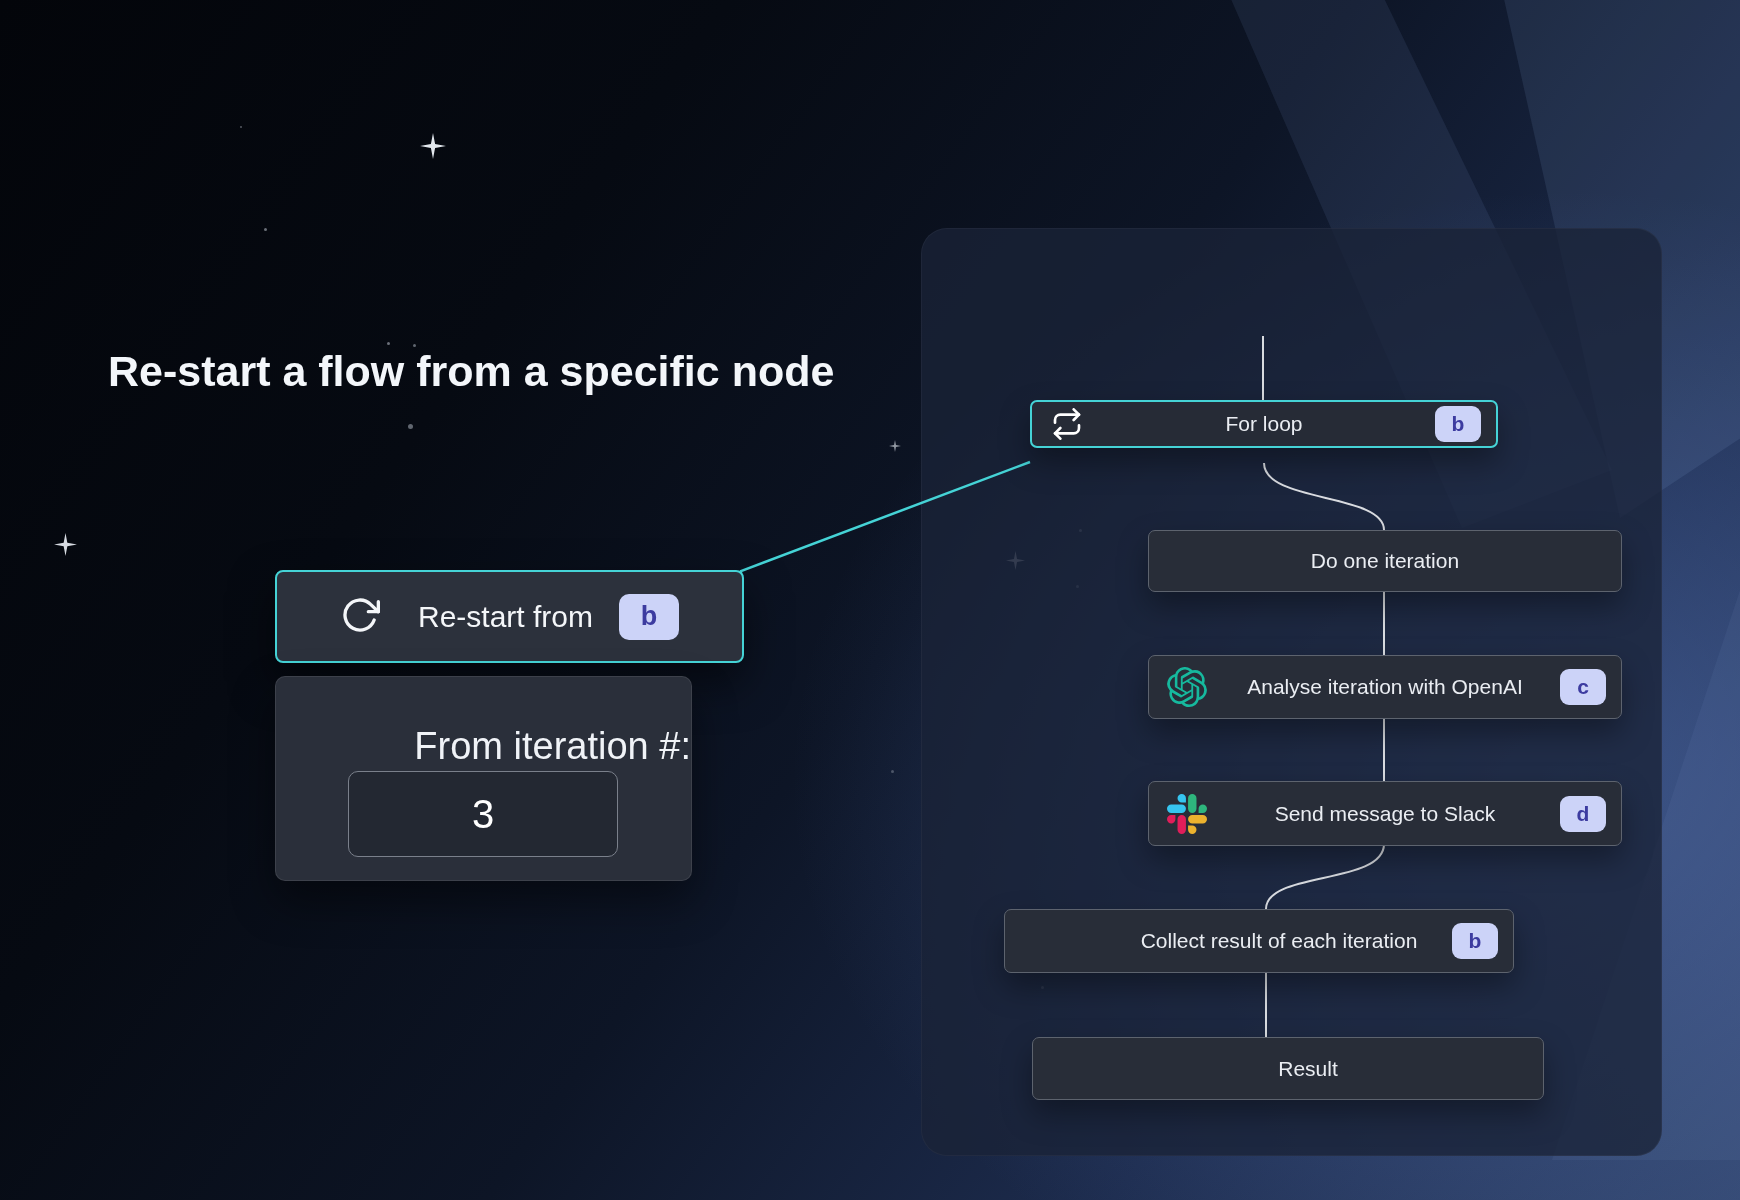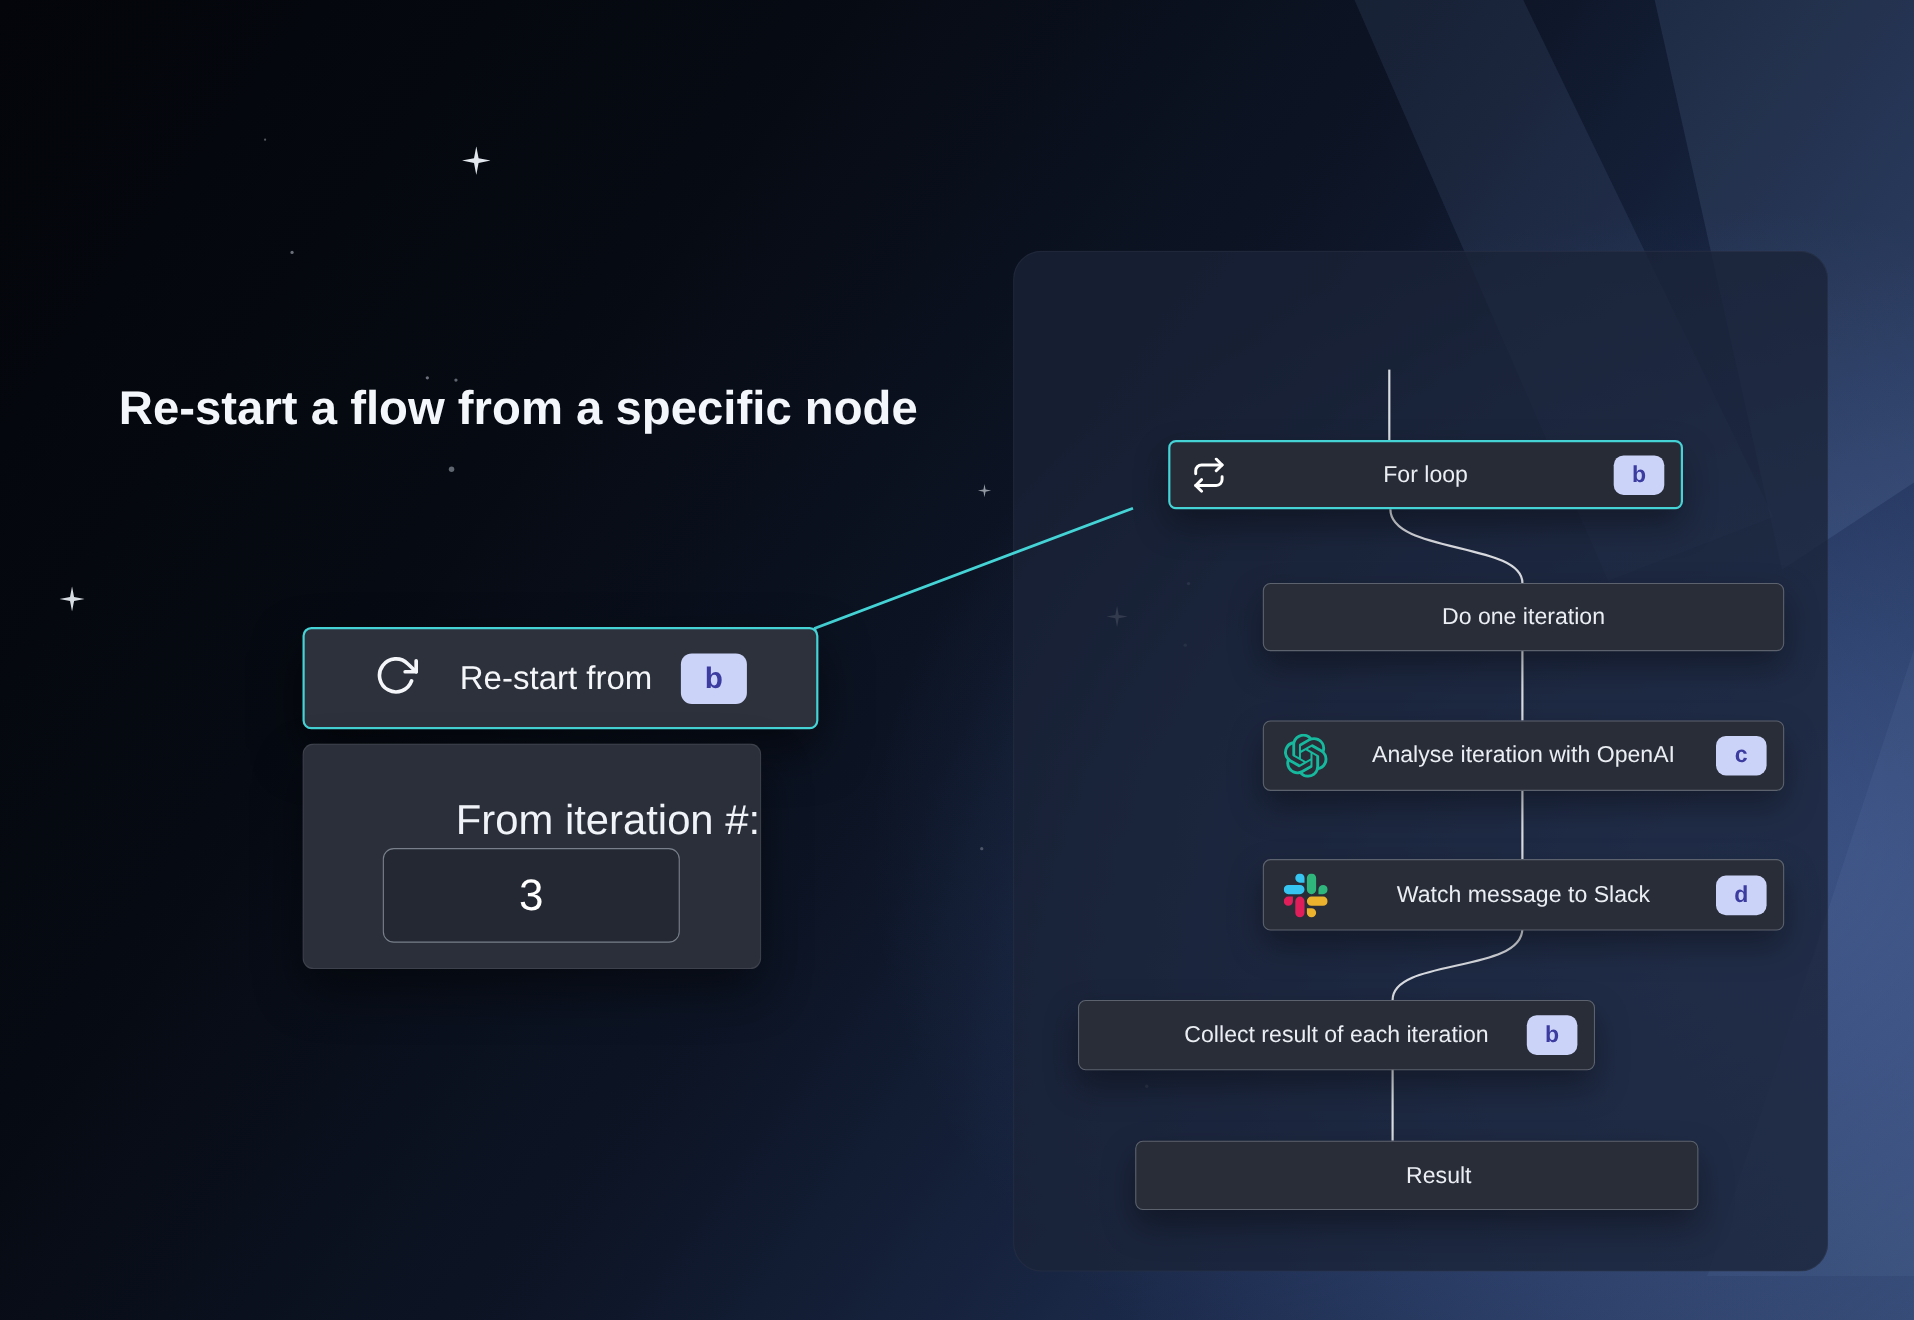--- a/index.html
+++ b/index.html
@@ -136,21 +136,21 @@
     <span class="label">Re-start from</span>
     <span class="bigbadge">b</span>
   </div>
 
   <div class="iterbox">
     <div class="iterlabel">From iteration #:</div>
     <input value="3" style="">
   </div>
 
 
-  <div class="node highlight" style="left:1030px;top:400px;width:468px;height:63px;box-sizing:border-box;margin-left:32px;">
+  <div class="node highlight" style="left:1030px;top:400px;width:468px;height:48px;box-sizing:border-box;">
     <span class="nicon" style="left:18px;">
       <svg width="34" height="32" viewBox="0 0 24 24" fill="none" stroke="#ffffff" stroke-width="2" stroke-linecap="round" stroke-linejoin="round">
         <polyline points="17 1 21 5 17 9"></polyline>
         <path d="M3 11V9a4 4 0 0 1 4-4h14"></path>
         <polyline points="7 23 3 19 7 15"></polyline>
         <path d="M21 13v2a4 4 0 0 1-4 4H3"></path>
       </svg>
     </span>
     <span>For loop</span>
     <span class="badge">b</span>
@@ -172,25 +172,25 @@
 
   <div class="node" style="left:1148px;top:781px;width:472px;height:63px;">
     <span class="nicon" style="left:18px;">
       <svg width="40" height="40" viewBox="0 0 24 24">
         <path fill="#E01E5A" d="M5.042 15.165a2.528 2.528 0 0 1-2.52 2.523A2.528 2.528 0 0 1 0 15.165a2.527 2.527 0 0 1 2.522-2.52h2.52v2.52zm1.271 0a2.527 2.527 0 0 1 2.521-2.52 2.527 2.527 0 0 1 2.521 2.52v6.313A2.528 2.528 0 0 1 8.834 24a2.528 2.528 0 0 1-2.521-2.522v-6.313z"></path>
         <path fill="#36C5F0" d="M8.834 5.042a2.528 2.528 0 0 1-2.521-2.52A2.528 2.528 0 0 1 8.834 0a2.528 2.528 0 0 1 2.521 2.522v2.52H8.834zm0 1.271a2.528 2.528 0 0 1 2.521 2.521 2.528 2.528 0 0 1-2.521 2.521H2.522A2.528 2.528 0 0 1 0 8.834a2.528 2.528 0 0 1 2.522-2.521h6.312z"></path>
         <path fill="#2EB67D" d="M18.956 8.834a2.528 2.528 0 0 1 2.522-2.521A2.528 2.528 0 0 1 24 8.834a2.528 2.528 0 0 1-2.522 2.521h-2.522V8.834zm-1.268 0a2.528 2.528 0 0 1-2.523 2.521 2.527 2.527 0 0 1-2.52-2.521V2.522A2.527 2.527 0 0 1 15.165 0a2.528 2.528 0 0 1 2.523 2.522v6.312z"></path>
         <path fill="#ECB22E" d="M15.165 18.956a2.528 2.528 0 0 1 2.523 2.522A2.528 2.528 0 0 1 15.165 24a2.527 2.527 0 0 1-2.52-2.522v-2.522h2.52zm0-1.268a2.527 2.527 0 0 1-2.52-2.523 2.526 2.526 0 0 1 2.52-2.52h6.313A2.527 2.527 0 0 1 24 15.165a2.528 2.528 0 0 1-2.522 2.523h-6.313z"></path>
       </svg>
     </span>
-    <span>Watch message to Slack</span>
+    <span>Send message to Slack</span>
     <span class="badge">d</span>
   </div>
 
-  <div class="node" style="left:980px;top:909px;width:468px;height:62px;">
+  <div class="node" style="left:1004px;top:909px;width:468px;height:62px;padding-left:40px;">
     <span>Collect result of each iteration</span>
     <span class="badge">b</span>
   </div>
 
   <div class="node" style="left:1032px;top:1037px;width:470px;height:61px;padding-left:40px;">
     <span>Result</span>
   </div>
 
 </div>
 

